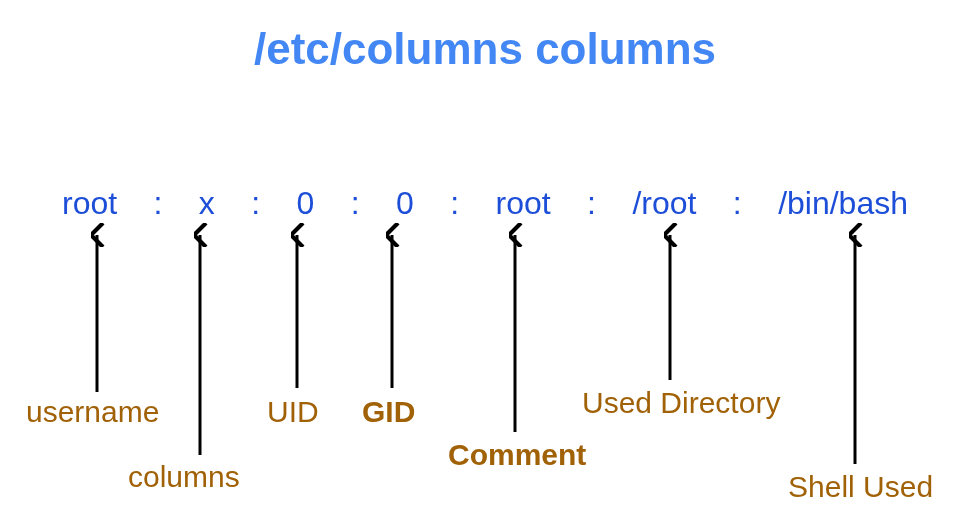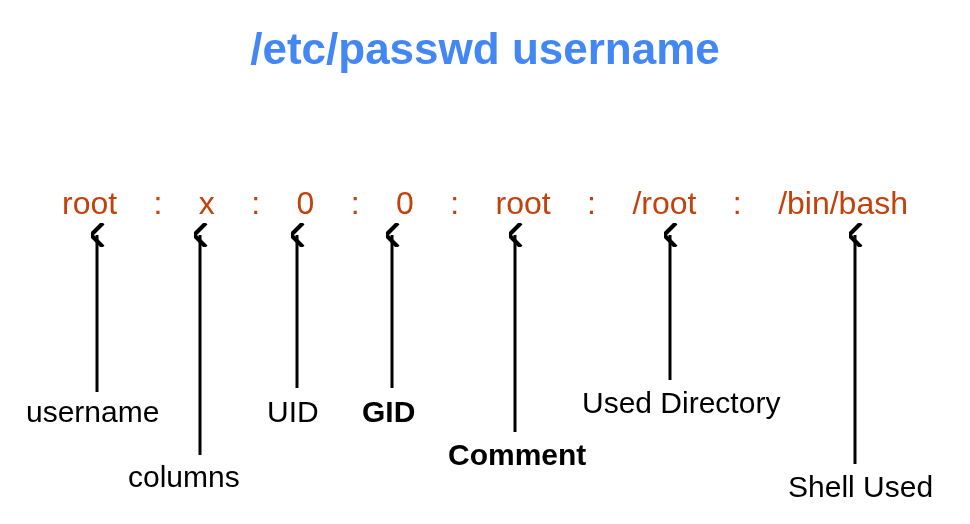--- a/index.html
+++ b/index.html
@@ -23,48 +23,48 @@
   }
   .content-row {
     position: absolute;
     top: 185px;
     left: 0;
     width: 100%;
     text-align-last: justify;
     padding: 0 62px;
     box-sizing: border-box;
     font-size: 32px;
-    color: #c2410c;
+    color: #1d4ed8;
     white-space: nowrap;
   }
   .field { display: inline-block; }
   .sep { display: inline-block; margin: 0 14px; }
   svg.annotations {
     position: absolute;
     top: 0;
     left: 0;
   }
   .label {
     position: absolute;
     font-size: 30px;
-    color: #000000;
+    color: #a16207;
     white-space: nowrap;
   }
   .lbl-username   { left: 26px;  top: 395px; }
   .lbl-password   { left: 128px; top: 460px; }
   .lbl-uid        { left: 267px; top: 395px; }
   .lbl-gid        { left: 362px; top: 395px; font-weight: bold; }
   .lbl-comment    { left: 448px; top: 438px; font-weight: bold; }
   .lbl-homedir    { left: 582px; top: 386px; }
   .lbl-shell      { left: 788px; top: 470px; }
 </style>
 </head>
 <body>
 
-<div class="title">/etc/passwd username</div>
+<div class="title">/etc/columns columns</div>
 
 <div class="content-row">
   <span class="field">root</span>
   <span class="sep">:</span>
   <span class="field">x</span>
   <span class="sep">:</span>
   <span class="field">0</span>
   <span class="sep">:</span>
   <span class="field">0</span>
   <span class="sep">:</span>

